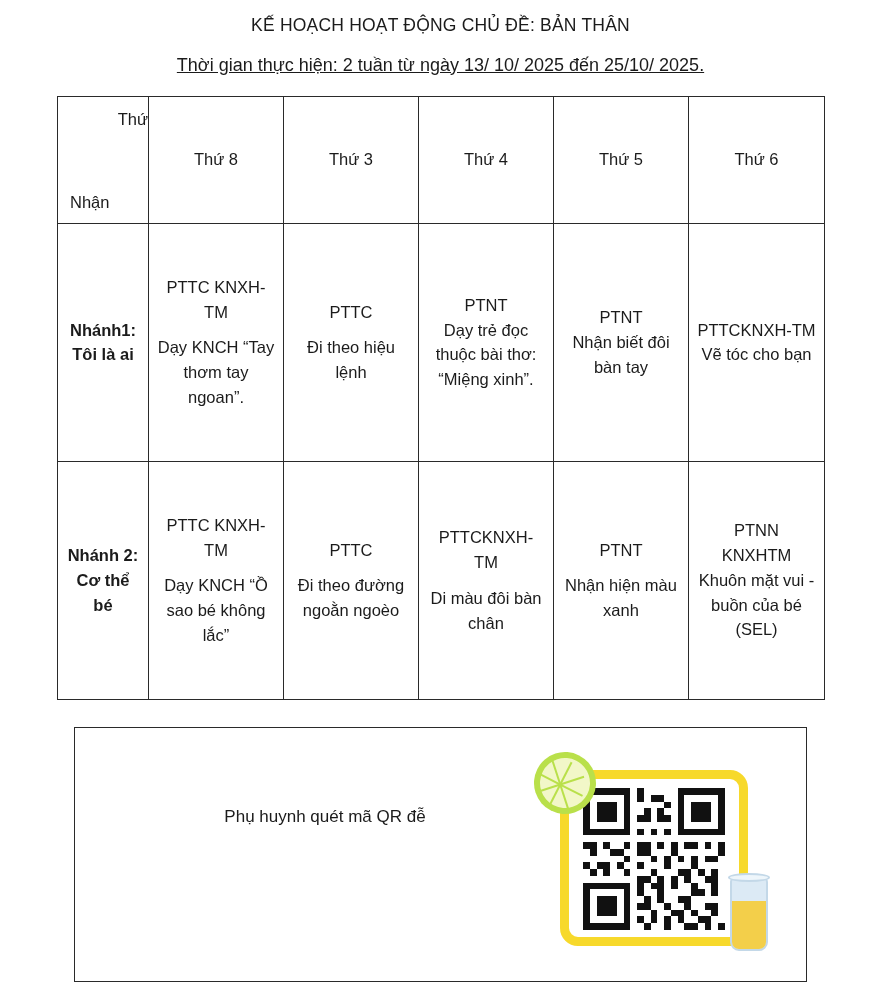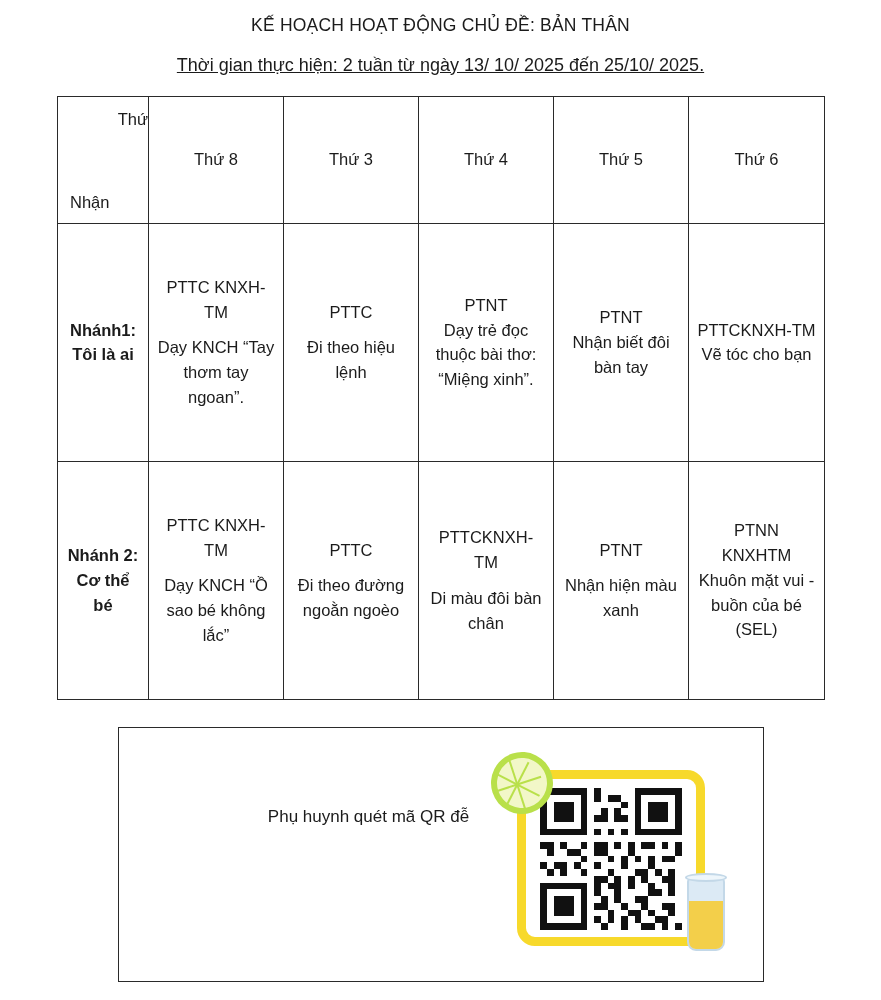--- a/index.html
+++ b/index.html
@@ -93,21 +93,21 @@
   col.c0 { width: 91px; }
   col.c1 { width: 135px; }
   col.c2 { width: 135px; }
   col.c3 { width: 135px; }
   col.c4 { width: 135px; }
   col.c5 { width: 136px; }
 
   
   .qr-box {
     margin: 27px auto 16px auto;
-    width: 646px;
+    width: 733px;
     height: 255px;
     border: 1.6px solid #2a2a2a;
     box-sizing: border-box;
     position: relative;
   }
   .qr-text {
     position: absolute;
     left: 0;
     top: 72px;
     width: 500px;

